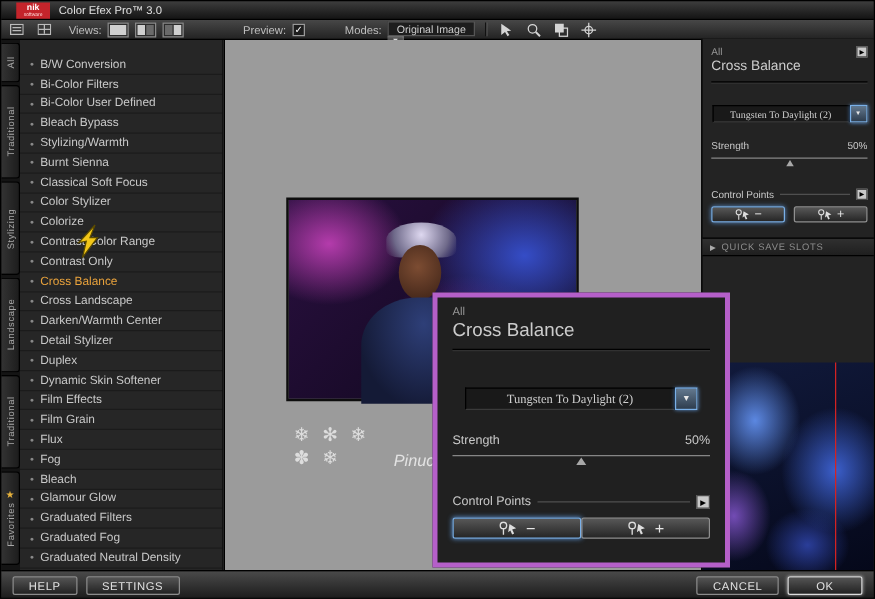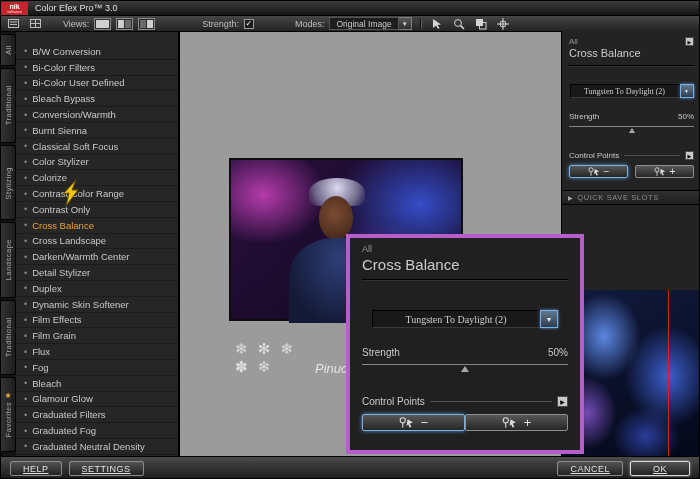--- a/index.html
+++ b/index.html
@@ -3,39 +3,39 @@
 <meta charset="utf-8">
 <style>
   * { box-sizing: border-box; margin: 0; padding: 0; }
   body { background: #444; font-family: "Liberation Sans", sans-serif; }
   .app { position: relative; width: 700px; height: 479px; background: #1e1e1e;
          overflow: hidden; border: 1px solid #000; }
 
   
   .titlebar { position: absolute; left:0; top:0; width:100%; height:15px;
     background: linear-gradient(#3d3d3d,#141414); border-bottom:1px solid #000;
-    display:flex; align-items:center; gap:7px; padding-left:0; }
+    display:flex; align-items:center; gap:7px; padding-left:12px; }
   .logo { width:27px; height:13px; background:#c4242b; display:flex; flex-direction:column;
     align-items:center; justify-content:center; line-height:1; }
   .logo .l1 { color:#fff; font-weight:bold; font-size:7px; }
   .logo .l2 { color:#ffd9d9; font-size:4px; }
   .title { color:#e2e2e2; font-size:9px; }
 
   
   .toolbar { position:absolute; left:0; top:15px; width:100%; height:16px;
     background: linear-gradient(#474747,#232323); border-bottom:1px solid #000;
     display:flex; align-items:center; gap:5px; padding:0 4px; color:#c5c5c5; font-size:9px; }
   .tb-label { color:#bfbfbf; }
   .viewbtn { width:17px; height:12px; border:1px solid #8a8a8a; background:#2c2c2c;
     display:flex; gap:1px; padding:1px; }
   .viewbtn .pane { flex:1; background:#cfcfcf; }
   .viewbtn .pane.dark { background:#6a6a6a; }
   .checkbox { width:10px; height:10px; border:1px solid #999; background:#1d1d1d;
     color:#fff; font-size:8px; line-height:8px; text-align:center; }
-  .dd-sm { display:flex; height:13px; }
+  .dd-sm { display:flex; height:13px;flex-direction:column; }
   .dd-field { background:#1d1d1d; border:1px solid #555; color:#ccc; font-size:8.5px;
     padding:0 6px; display:flex; align-items:center; }
   .dd-btn { width:13px; border:1px solid #7d7d7d; border-left:none;
     background:linear-gradient(#585858,#2e2e2e); color:#ddd; font-size:6px;
     display:flex; align-items:center; justify-content:center; }
   .sep { width:1px; height:11px; background:#111; box-shadow:1px 0 0 #5a5a5a; margin:0 3px; }
   .toolicon { width:17px; height:13px; display:flex; align-items:center; justify-content:center; }
 
   
   .cat-tabs { position:absolute; left:0; top:31px; width:15px; height:424px; background:#141414;
@@ -144,21 +144,21 @@
       radial-gradient(ellipse 48px 42px at 60% 88%, rgba(46,67,166,.9), rgba(46,67,166,0) 70%),
       linear-gradient(160deg,#111a3c,#05081a); }
   .thumb .redline { position:absolute; left:106px; top:0; width:1px; height:100%; background:#d42222; }
 
   
   .bottombar { position:absolute; left:0; top:455px; width:100%; height:24px;
     background:linear-gradient(#4a4a4a,#191919); border-top:1px solid #000;
     display:flex; align-items:center; gap:7px; padding:0 9px; }
   .btn { height:15px; padding:0 12px; display:flex; align-items:center; justify-content:center;
     background:linear-gradient(#545454,#222); border:1px solid #8c8c8c; border-radius:2px;
-    color:#e2e2e2; font-size:9px; letter-spacing:.5px;text-decoration:underline; }
+    color:#e2e2e2; font-size:9px; letter-spacing:.5px; }
   .btn.ok { border-color:#dcdcdc; box-shadow:0 0 3px rgba(255,255,255,.55); padding:0 22px; }
   .grow { flex:1; }
 
   
   .cursor { position:absolute; left:58px; top:178px; z-index:30; }
 </style>
 </head>
 <body>
 
 <div class="app">
@@ -179,35 +179,35 @@
           <line x1="2" y1="5.5" x2="9" y2="5.5" stroke="#bbb"></line>
         </svg>
     </span>
     <span class="toolicon">
       <svg width="11" height="9">
           <rect x="0.5" y="0.5" width="10" height="8" fill="none" stroke="#bbb"></rect>
           <line x1="5.5" y1="1" x2="5.5" y2="8" stroke="#bbb"></line>
           <line x1="1" y1="4.5" x2="10" y2="4.5" stroke="#bbb"></line>
         </svg>
     </span>
-    <span class="tb-label" style="margin-left:14px">Views:</span>
+    <span class="tb-label" style="margin-left:6px">Views:</span>
     <span class="viewbtn">
         <span class="pane"></span>
       </span>
     <span class="viewbtn">
         <span class="pane"></span>
         <span class="pane dark"></span>
       </span>
     <span class="viewbtn">
         <span class="pane dark"></span>
         <span class="pane"></span>
       </span>
-    <span class="tb-label" style="margin-left:42px">Strength:</span>
+    <span class="tb-label" style="margin-left:42px">Preview:</span>
     <span class="checkbox">✓</span>
-    <span class="tb-label" style="margin-left:36px">Modes:</span>
+    <span class="tb-label" style="margin-left:27px">Modes:</span>
     <span class="dd-sm">
       <span class="dd-field">Original Image</span>
       <span class="dd-btn">▼</span>
     </span>
     <span class="sep"></span>
     <span class="toolicon">
       <svg width="10" height="12" viewBox="0 0 10 12">
           <path d="M1,1 L1,10 L4,7.5 L6,11 L7.5,10 L5.5,7 L9,6.5 Z" fill="#d5d5d5"></path>
         </svg>
     </span>
@@ -266,21 +266,21 @@
       <div class="filter-item">
         <span class="bullet">•</span>
         <span class="flabel">Bi-Color User Defined</span>
       </div>
       <div class="filter-item">
         <span class="bullet">•</span>
         <span class="flabel">Bleach Bypass</span>
       </div>
       <div class="filter-item">
         <span class="bullet">•</span>
-        <span class="flabel">Conversion/Warmth</span>
+        <span class="flabel">Stylizing/Warmth</span>
       </div>
       <div class="filter-item">
         <span class="bullet">•</span>
         <span class="flabel">Burnt Sienna</span>
       </div>
       <div class="filter-item">
         <span class="bullet">•</span>
         <span class="flabel">Classical Soft Focus</span>
       </div>
       <div class="filter-item">

